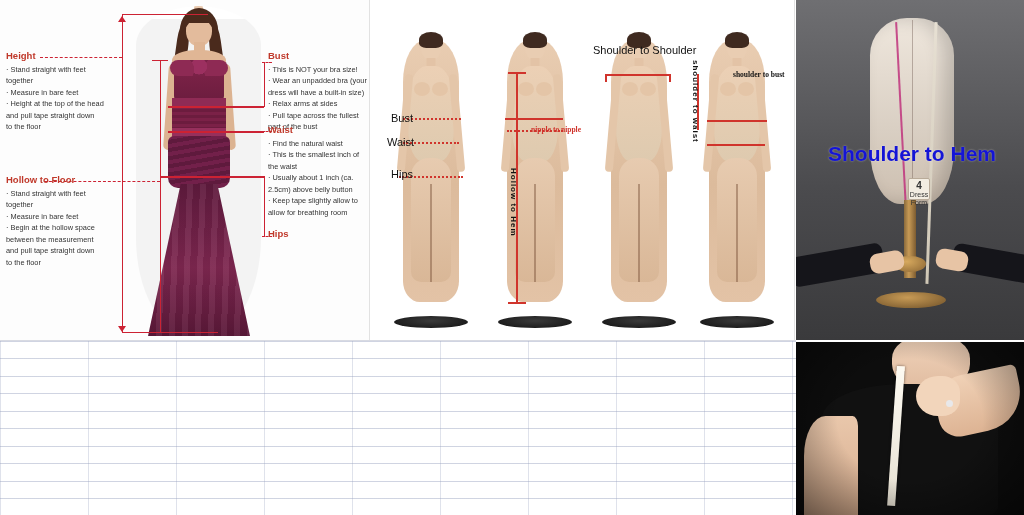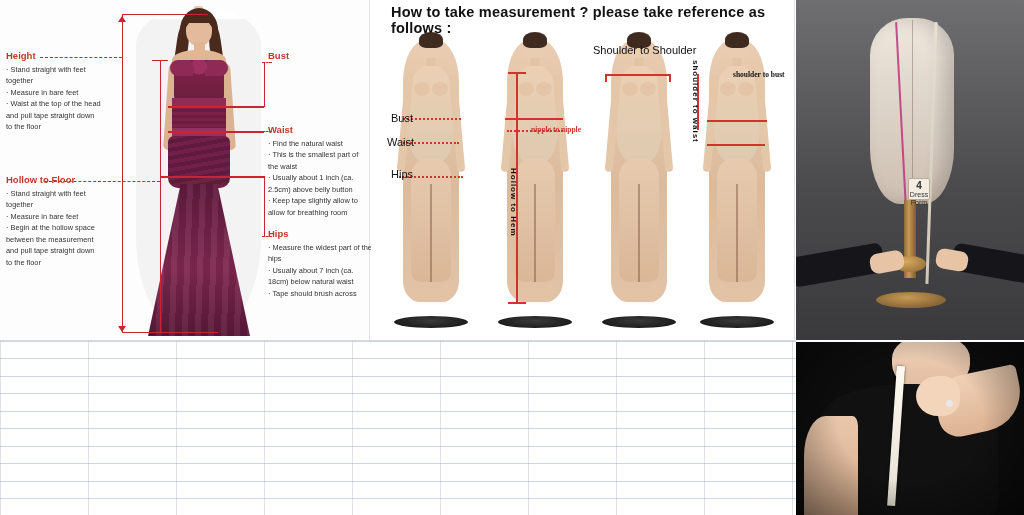--- a/index.html
+++ b/index.html
@@ -333,70 +333,70 @@
     <div class="hline" style="left:160px; top:176px; width:104px; height:2px;"></div>
     <div class="vline" style="left:264px; top:176px; height:60px;"></div>
     <div class="dline" style="left:262px; top:236px; width:10px;"></div>
 
     <div class="blk" id="blk-height">
       <span class="lbl-red">Height</span>
       <div class="bullets">
         <div>· Stand straight with feet</div>
         <div>  together</div>
         <div>· Measure in bare feet</div>
-        <div>· Waist at the top of the head</div>
+        <div>· Height at the top of the head</div>
         <div>  and pull tape straight down</div>
         <div>  to the floor</div>
       </div>
     </div>
 
     <div class="blk" id="blk-hollow">
       <span class="lbl-red">Hollow to Floor</span>
       <div class="bullets">
         <div>· Stand straight with feet</div>
         <div>  together</div>
         <div>· Measure in bare feet</div>
         <div>· Begin at the hollow space</div>
         <div>  between the measurement</div>
         <div>  and pull tape straight down</div>
         <div>  to the floor</div>
       </div>
     </div>
 
     <div class="blk" id="blk-bust">
       <span class="lbl-red">Bust</span>
+      <div class="bullets">
+        <div>· This is NOT your bra size!</div>
+        <div>· Wear an unpadded bra (your</div>
+        <div>  dress will have a built-in size)</div>
+        <div>· Relax arms at sides</div>
+        <div>· Pull tape across the fullest</div>
+        <div>  part of the bust</div>
+      </div>
     </div>
 
     <div class="blk" id="blk-waist">
       <span class="lbl-red">Waist</span>
       <div class="bullets">
         <div>· Find the natural waist</div>
-        <div>· This is the smallest part of</div>
+        <div>· This is the smallest inch of</div>
         <div>  the waist</div>
         <div>· Usually about 1 inch (ca.</div>
         <div>  2.5cm) above belly button</div>
         <div>· Keep tape slightly allow to</div>
         <div>  allow for breathing room</div>
       </div>
     </div>
 
     <div class="blk" id="blk-hips">
       <span class="lbl-red">Hips</span>
-      <div class="bullets">
-        <div>· Measure the widest part of the</div>
-        <div>  hips</div>
-        <div>· Usually about 7 inch (ca.</div>
-        <div>  18cm) below natural waist</div>
-        <div>· Tape should brush across</div>
-      </div>
     </div>
   </section>
 
   <section id="panel-how">
-    <div id="how-title">How to take measurement ?  please take reference as follows :</div>
 
     <div class="mann m1">
       <div class="mbody"></div>
       <div class="mhead"></div>
       <div class="mhair"></div>
       <div class="mneck"></div>
       <div class="mtorso"></div>
       <div class="mbust l"></div>
       <div class="mbust r"></div>
       <div class="marmL"></div>
@@ -483,20 +483,21 @@
     <div class="form-foot"></div>
     <div class="form-tape"></div>
     <div class="size-tag">
       <b>4</b>
       <span>Dress Form</span>
     </div>
     <div class="arm-sleeve" style="left:-6px; top:250px; width:94px; height:30px; transform:rotate(-10deg);"></div>
     <div class="hand" style="left:74px; top:252px; width:34px; height:20px; transform:rotate(-10deg);"></div>
     <div class="arm-sleeve" style="left:156px; top:250px; width:90px; height:28px; transform:rotate(10deg);"></div>
     <div class="hand" style="left:140px; top:250px; width:32px; height:20px; transform:rotate(10deg);"></div>
+    <div class="form-label">Shoulder to Hem</div>
   </section>
 
   <section id="panel-notes">
 
     
     
     
 
     
     

